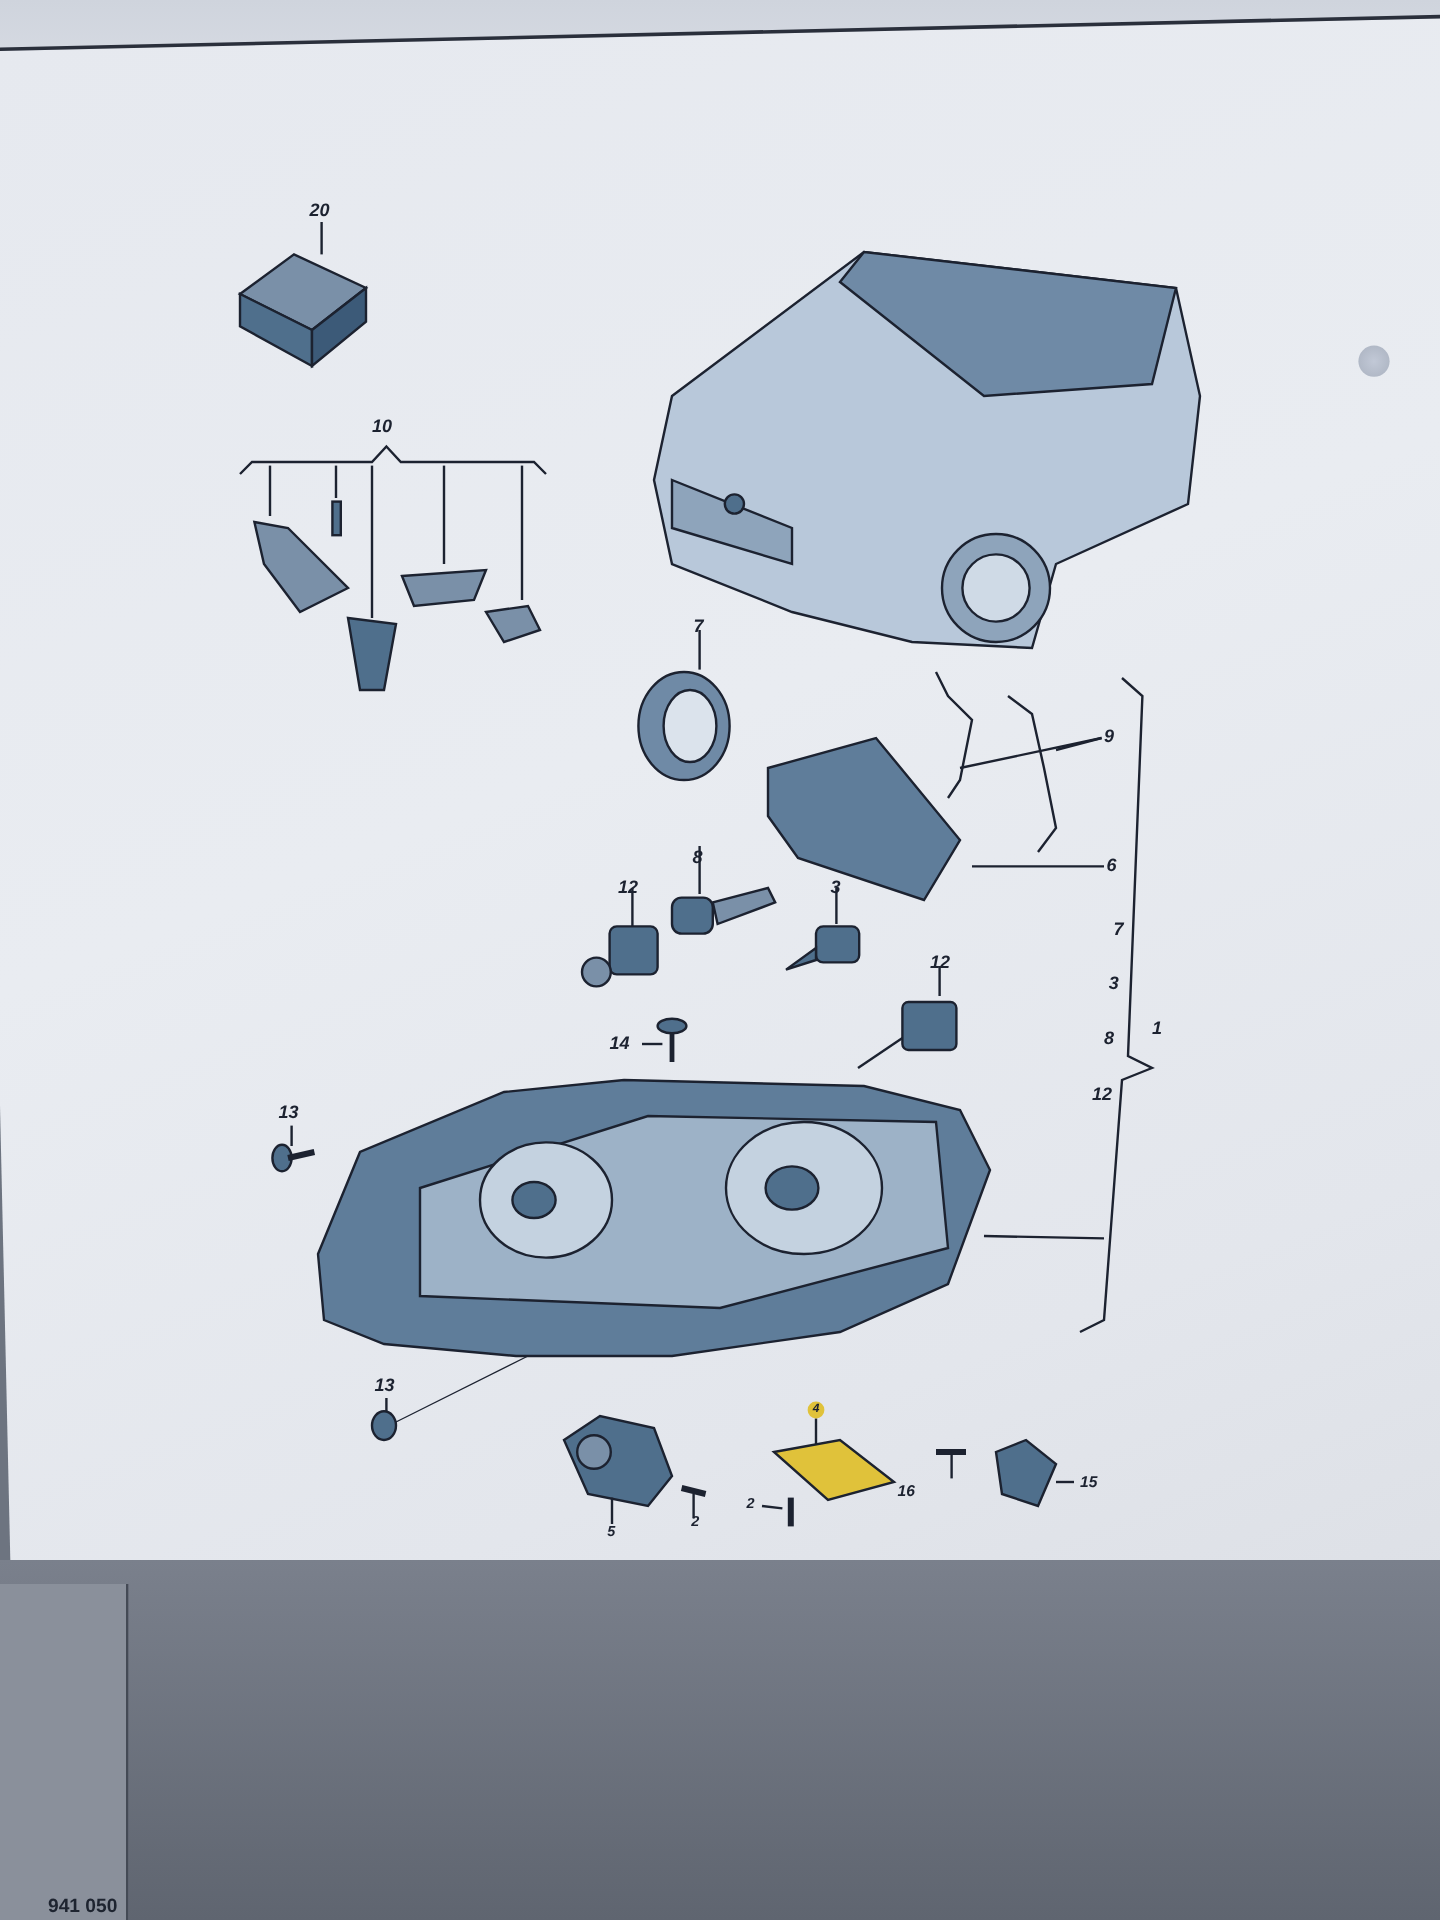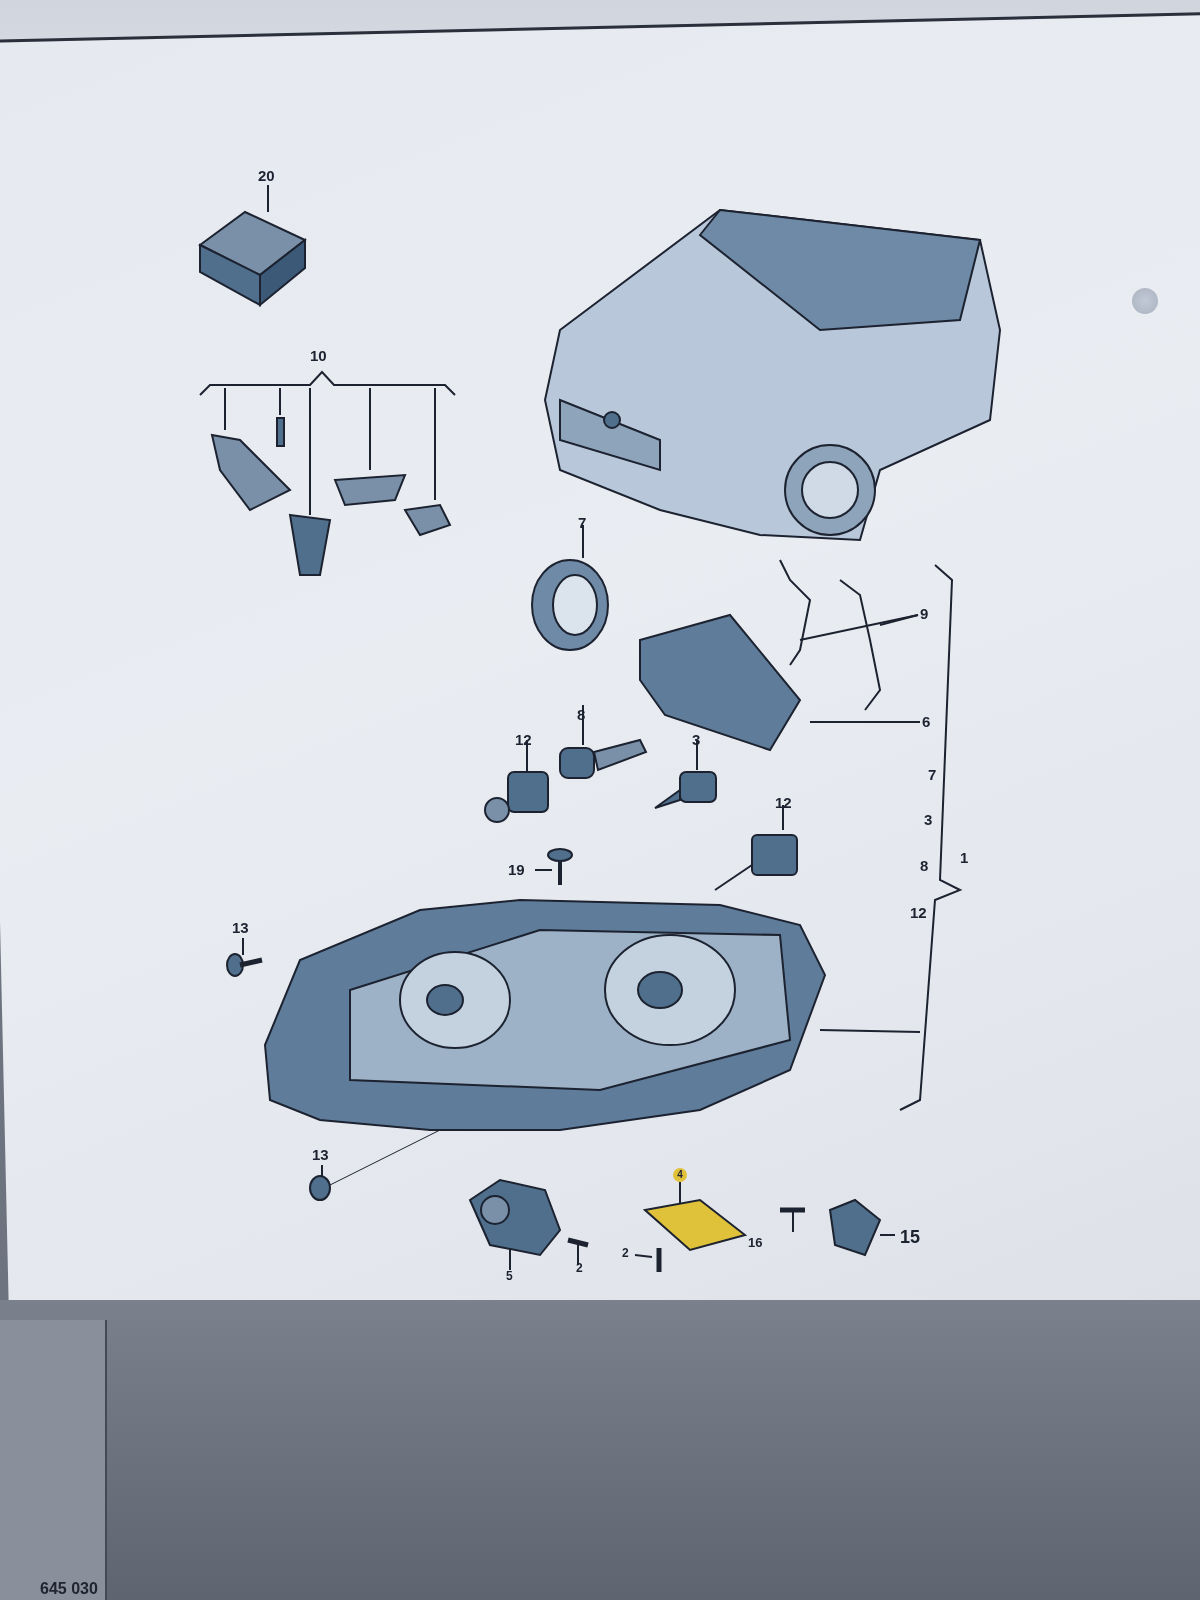--- a/index.html
+++ b/index.html
@@ -26,38 +26,39 @@
     position:absolute; left:0; top:1320px; width:105px; height:290px;
     background:#8a909b; border-right:2px solid #444a55;
   }
   .thumb-label {
     position:absolute; left:40px; top:1580px; font-size:16px; font-weight:bold; color:#1e2430;
   }
   svg.diagram { position:absolute; left:0; top:0; }
   .callout {
     position:absolute; font-weight:bold; font-size:15px; color:#1c2230;
     line-height:1;
+    font-style:italic;
   }
   .callout.yellow {
     background:#e0c23a; border-radius:50%; width:14px; height:14px; font-size:10px;
     text-align:center; line-height:14px;
   }
   .spot {
     position:absolute; left:1132px; top:288px; width:26px; height:26px; border-radius:50%;
     background:radial-gradient(#b8c0d0,#9aa3b3); opacity:.8;
   }
 </style>
 </head>
 <body>
 
 <div class="bezel-top"></div>
 <div class="screen"></div>
 <div class="lower-area"></div>
 <div class="thumb-panel"></div>
-<div class="thumb-label">645 030</div>
+<div class="thumb-label">941 050</div>
 
 <svg class="diagram" width="1200" height="1600" viewBox="0 0 1200 1600">
   <g stroke="#1c2230" stroke-width="2" fill="none">
 
     <g>
       <polygon points="200,245 245,212 305,240 260,275" fill="#7a90a8"></polygon>
       <polygon points="200,245 260,275 260,305 200,272" fill="#4f6f8c"></polygon>
       <polygon points="260,275 305,240 305,268 260,305" fill="#3c5a78"></polygon>
       <line x1="268" y1="185" x2="268" y2="212"></line>
     </g>
@@ -191,21 +192,21 @@
 <span class="callout" style="left:922px;top:714px">6</span>
 <span class="callout" style="left:928px;top:767px">7</span>
 <span class="callout" style="left:924px;top:812px">3</span>
 <span class="callout" style="left:920px;top:858px">8</span>
 <span class="callout" style="left:960px;top:850px">1</span>
 <span class="callout" style="left:910px;top:905px">12</span>
 <span class="callout" style="left:577px;top:707px">8</span>
 <span class="callout" style="left:515px;top:732px">12</span>
 <span class="callout" style="left:692px;top:732px">3</span>
 <span class="callout" style="left:775px;top:795px">12</span>
-<span class="callout" style="left:508px;top:862px">19</span>
+<span class="callout" style="left:508px;top:862px">14</span>
 <span class="callout" style="left:232px;top:920px">13</span>
 <span class="callout" style="left:312px;top:1147px">13</span>
 <span class="callout yellow" style="left:673px;top:1168px">4</span>
 <span class="callout" style="left:576px;top:1262px;font-size:12px">2</span>
 <span class="callout" style="left:622px;top:1247px;font-size:12px">2</span>
 <span class="callout" style="left:506px;top:1270px;font-size:12px">5</span>
 <span class="callout" style="left:748px;top:1236px;font-size:13px">16</span>
-<span class="callout" style="left:900px;top:1228px;font-size:18px">15</span>
+<span class="callout" style="left:900px;top:1228px;font-size:13px">15</span>
 
 </body></html>

